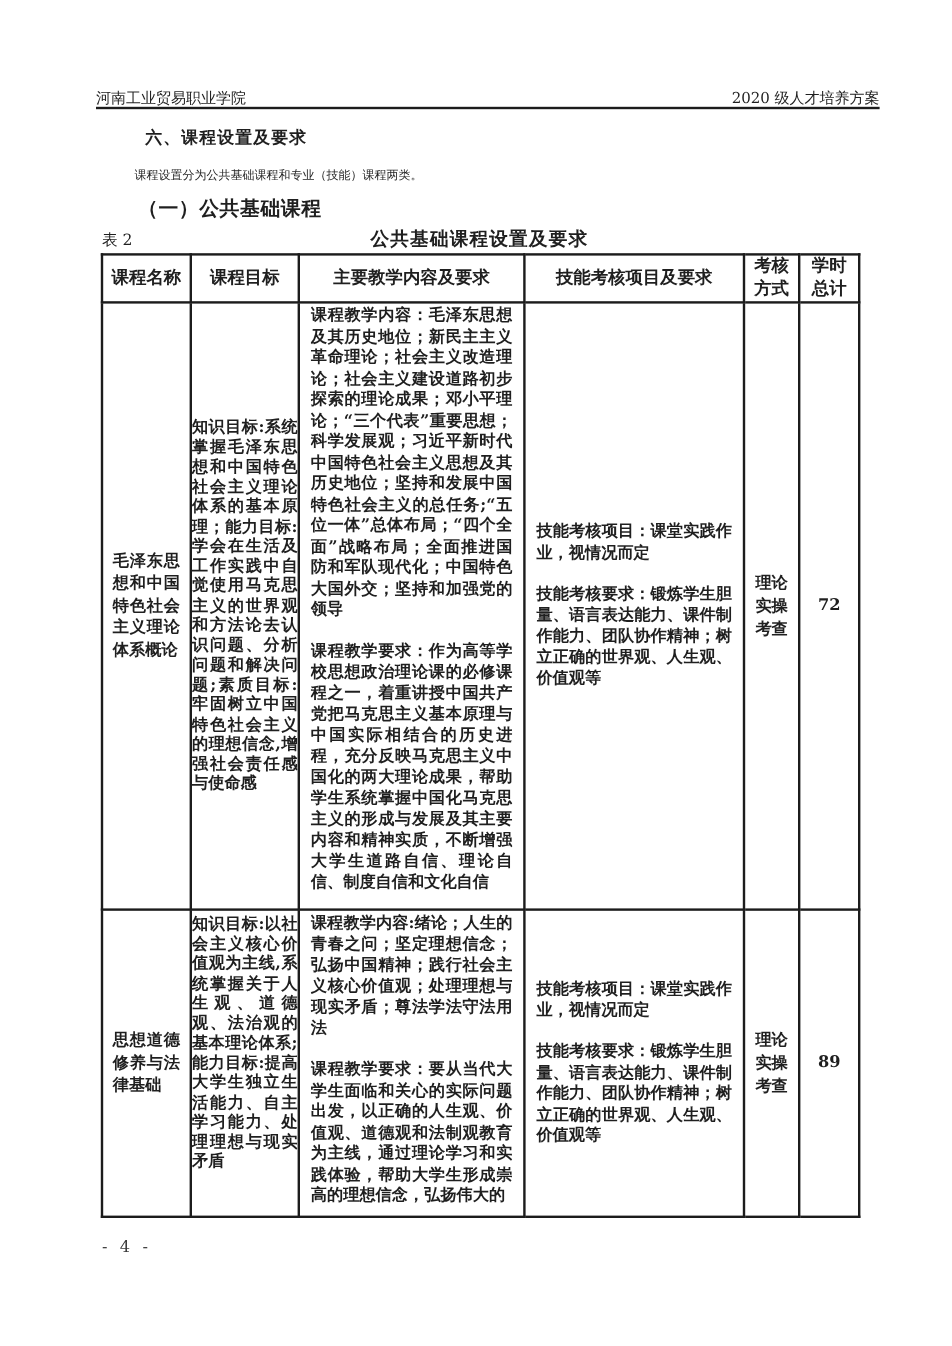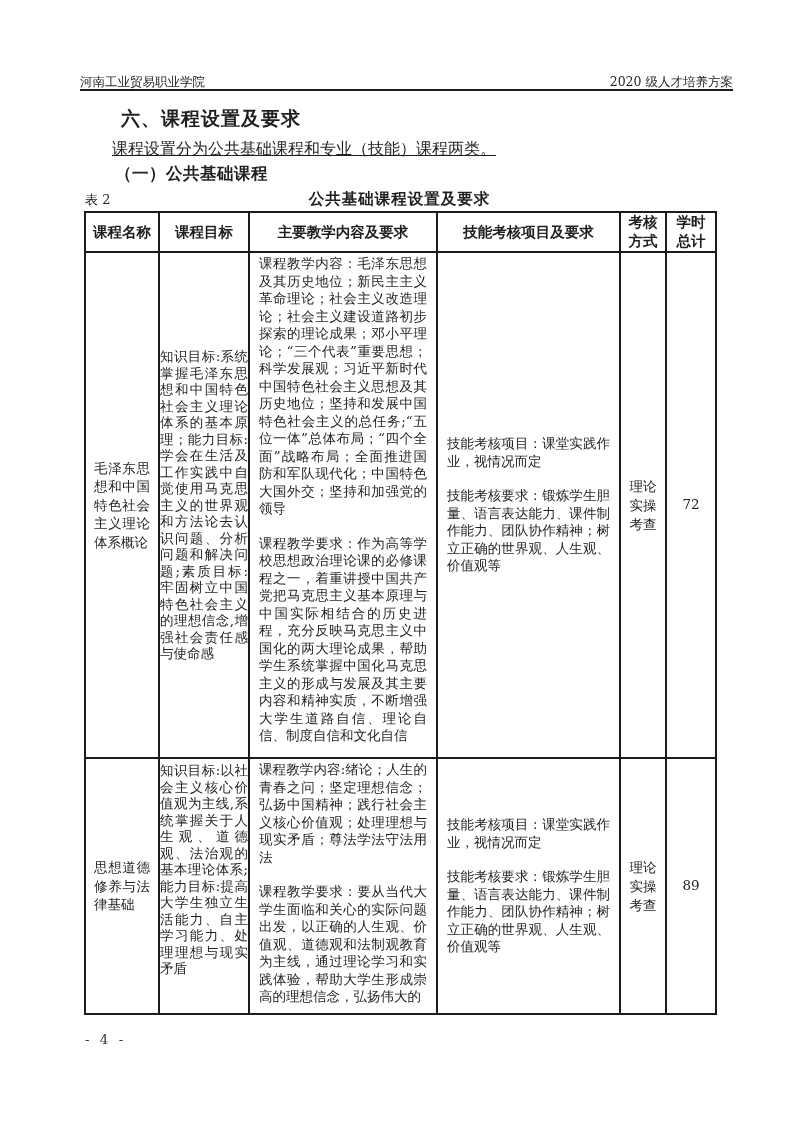--- a/index.html
+++ b/index.html
@@ -14,26 +14,25 @@
   .doc-header {
     position: absolute; top: 74px; left: 80px; width: 653px;
     display: flex; justify-content: space-between; align-items: flex-end;
     font-size: 12.5px; line-height: 15px;
     border-bottom: 2px solid #1c1c1c;
     padding-bottom: 0;
   }
   .sec-title {
     position: absolute; top: 106px; left: 121px; margin: 0;
     font-family: "Liberation Sans", sans-serif;
-    font-size: 19px; font-weight: bold; letter-spacing: 1px; text-align: center;
+    font-size: 14px; font-weight: bold; letter-spacing: 1px; text-align: center;
   }
   .intro {
     position: absolute; top: 139px; left: 112px; margin: 0;
-    font-size: 16px;
-    text-decoration: underline;
+    font-size: 10px;
   }
   .subsec-title {
     position: absolute; top: 163px; left: 115px; margin: 0;
     font-family: "Liberation Sans", sans-serif;
     font-size: 16.5px; font-weight: bold; letter-spacing: 0.5px;
   }
   .caption-row {
     position: absolute; top: 189px; left: 84px; width: 631px; height: 20px;
   }
   .table-label {
@@ -44,21 +43,21 @@
     font-family: "Liberation Sans", sans-serif;
     font-size: 15.5px; font-weight: bold; letter-spacing: 1px;
   }
   table.course-table {
     position: absolute; top: 211px; left: 84px;
     width: 631px; table-layout: fixed;
     border-collapse: collapse;
   }
   .course-table th, .course-table td {
     border: 2px solid #1c1c1c;
-    font-weight: normal;
+    font-weight: bold;
     overflow: hidden;
   }
   .course-table thead tr { height: 25px; }
   .course-table thead th {
     font-family: "Liberation Sans", sans-serif;
     font-weight: bold; font-size: 14.5px; line-height: 19px;
     text-align: center; vertical-align: middle; padding: 0 5px;
   }
   tr.row1 { height: 506px; }
   tr.row2 { height: 256px; }

